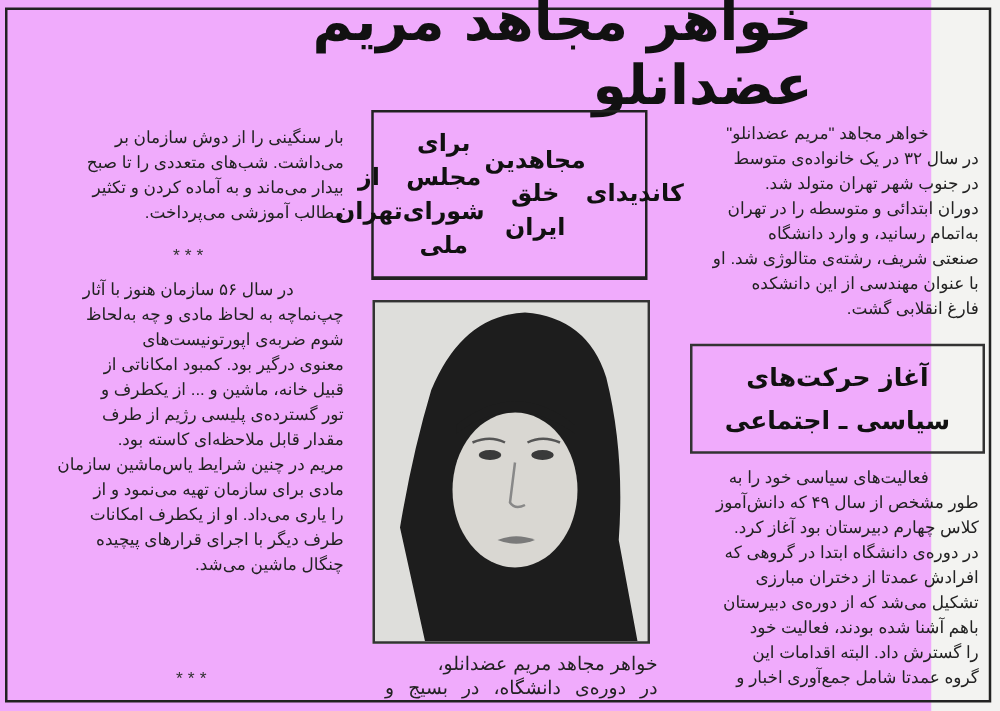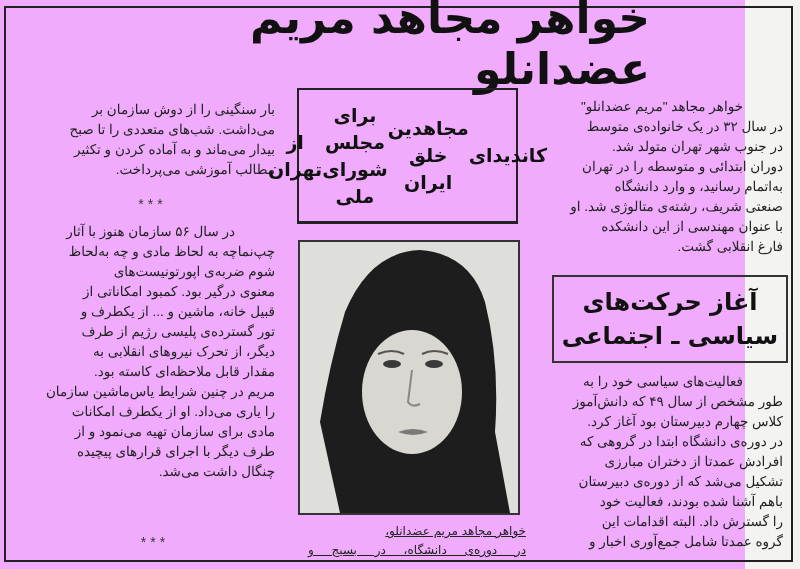--- a/index.html
+++ b/index.html
@@ -109,44 +109,43 @@
       left: 552px; top: 275px;
       width: 236px; height: 88px;
       border: 2px solid #333;
       box-sizing: border-box;
       display: flex;
       flex-direction: column;
       align-items: center;
       justify-content: center;
       direction: rtl;
       font-weight: bold;
-      font-size: 24px;
+      font-size: 20px;
       line-height: 34px;
       color: #111;
     }
     .photo-frame {
       position: absolute;
       left: 298px; top: 240px;
       width: 222px; height: 275px;
       border: 2px solid #333;
       box-sizing: border-box;
       background: #e4e4e2;
       overflow: hidden;
     }
     .photo-frame svg { display: block; }
     .caption {
       position: absolute;
       left: 300px; top: 522px;
       width: 226px;
       direction: rtl;
       text-align: right;
-      font-size: 12px;
+      font-size: 15px;
       line-height: 19px;
       color: #222;
-      text-decoration: underline;
     }
     .caption .line2 {
       text-align: justify;
       text-align-last: justify;
       padding-left: 8px;
     }
   </style>
 </head>
 <body>
 
@@ -161,27 +160,26 @@
     <p>می‌داشت. شب‌های متعددی را تا صبح</p>
     <p>بیدار می‌ماند و به آماده کردن و تکثیر</p>
     <p>مطالب آموزشی می‌پرداخت.</p>
     <p class="stars">***</p>
     <p class="indent">در سال ۵۶ سازمان هنوز با آثار</p>
     <p>چپ‌نماچه به لحاظ مادی و چه به‌لحاظ</p>
     <p>شوم ضربه‌ی اپورتونیست‌های</p>
     <p>معنوی درگیر بود. کمبود امکاناتی از</p>
     <p>قبیل خانه، ماشین و ... از یکطرف و</p>
     <p>تور گسترده‌ی پلیسی رژیم از طرف</p>
-    <p>دیگر، از تحرک نیروهای انقلابی به</p>
     <p>مقدار قابل ملاحظه‌ای کاسته بود.</p>
     <p>مریم در چنین شرایط یاس‌ماشین سازمان</p>
+    <p>مادی برای سازمان تهیه می‌نمود و از</p>
     <p>را یاری می‌داد. او از یکطرف امکانات</p>
-    <p>مادی برای سازمان تهیه می‌نمود و از</p>
     <p>طرف دیگر با اجرای قرارهای پیچیده</p>
-    <p>چنگال داشت می‌شد.</p>
+    <p>چنگال ماشین می‌شد.</p>
   </div>
   <div class="col stars bottom">***</div>
 
   <div class="candidate-box">
     <div>کاندیدای</div>
     <div>مجاهدین خلق ایران</div>
     <div>برای مجلس شورای ملی</div>
     <div>از تهران</div>
   </div>
 

